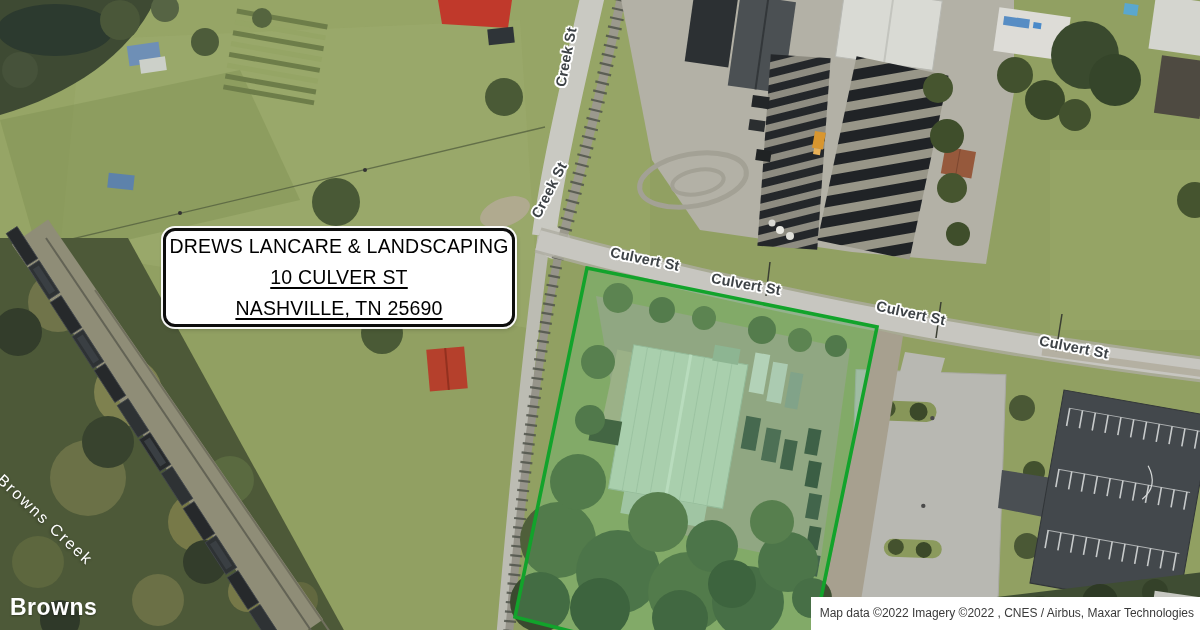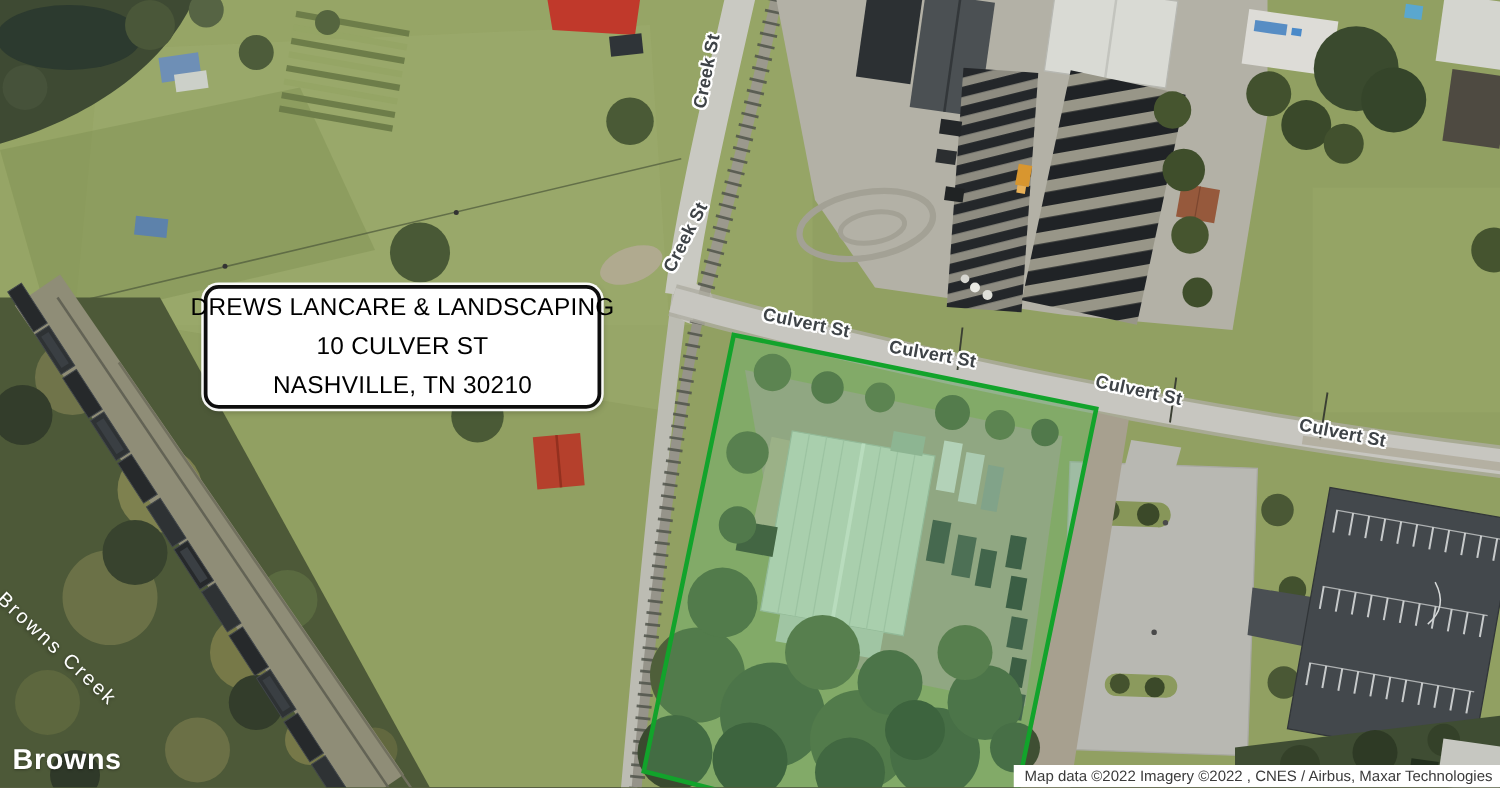--- a/index.html
+++ b/index.html
@@ -22,45 +22,45 @@
   }
   .water-label{
     position:absolute;white-space:nowrap;
     font:400 16px "Liberation Sans",sans-serif;color:#fff;
     letter-spacing:2px;text-shadow:0 1px 3px rgba(0,0,0,.45);
     transform:translate(-50%,-50%) rotate(var(--r));
   }
 
   
   .annotation-card{
-    position:absolute;left:163px;top:228px;width:318px;height:99px;
+    position:absolute;left:163px;top:228px;width:352px;height:99px;
     background:#fff;border:3px solid #0d0d0d;border-radius:12px;
     box-shadow:0 0 0 2px rgba(255,255,255,.95),1px 2px 5px rgba(0,0,0,.25);
     display:flex;flex-direction:column;justify-content:center;align-items:center;
     gap:4px;box-sizing:border-box;padding:4px 10px;
   }
   .annotation-card .line{
     font:400 19.5px/27px "Liberation Sans",sans-serif;color:#000;
     letter-spacing:.2px;white-space:nowrap;
   }
   .annotation-card .underlined{
-    text-underline-offset:3px;
+    text-decoration:underline;text-underline-offset:3px;
     text-decoration-thickness:1.5px;
   }
 
   
   .google-logo{
     position:absolute;left:10px;top:594px;
     font:600 23px "Liberation Sans",sans-serif;color:#fff;
     letter-spacing:.5px;text-shadow:0 1px 2px rgba(0,0,0,.35);
   }
 
   
   .attribution-bar{
-    position:absolute;right:0;bottom:0;height:18px;background:#fff;
+    position:absolute;right:0;bottom:0;height:33px;background:#fff;
     display:flex;align-items:center;padding:0 6px 0 9px;
   }
   .attribution-bar span{
     font:400 12px/19px "Liberation Sans",sans-serif;color:#3a3a3a;
     white-space:nowrap;
   }
 </style>
 </head>
 <body>
 
@@ -396,21 +396,21 @@
   <div class="road-label" style="left:549px;top:190px;--r:-63deg">Creek St</div>
   <div class="road-label" style="left:645px;top:259px;--r:11.5deg">Culvert St</div>
   <div class="road-label" style="left:746px;top:284px;--r:10deg">Culvert St</div>
   <div class="road-label" style="left:911px;top:313px;--r:12deg">Culvert St</div>
   <div class="road-label" style="left:1074px;top:347px;--r:11deg">Culvert St</div>
   <div class="water-label" style="left:45px;top:520px;--r:43deg">Browns Creek</div>
 
   <div class="annotation-card">
     <div class="line">DREWS LANCARE &amp; LANDSCAPING</div>
     <div class="line underlined">10 CULVER ST</div>
-    <div class="line underlined">NASHVILLE, TN 30210</div>
+    <div class="line underlined">NASHVILLE, TN 25690</div>
   </div>
 
   <div class="google-logo">Browns</div>
 
   <div class="attribution-bar">
     <span>Map data ©2022 Imagery ©2022 , CNES / Airbus, Maxar Technologies</span>
   </div>
 
 </div>
 

